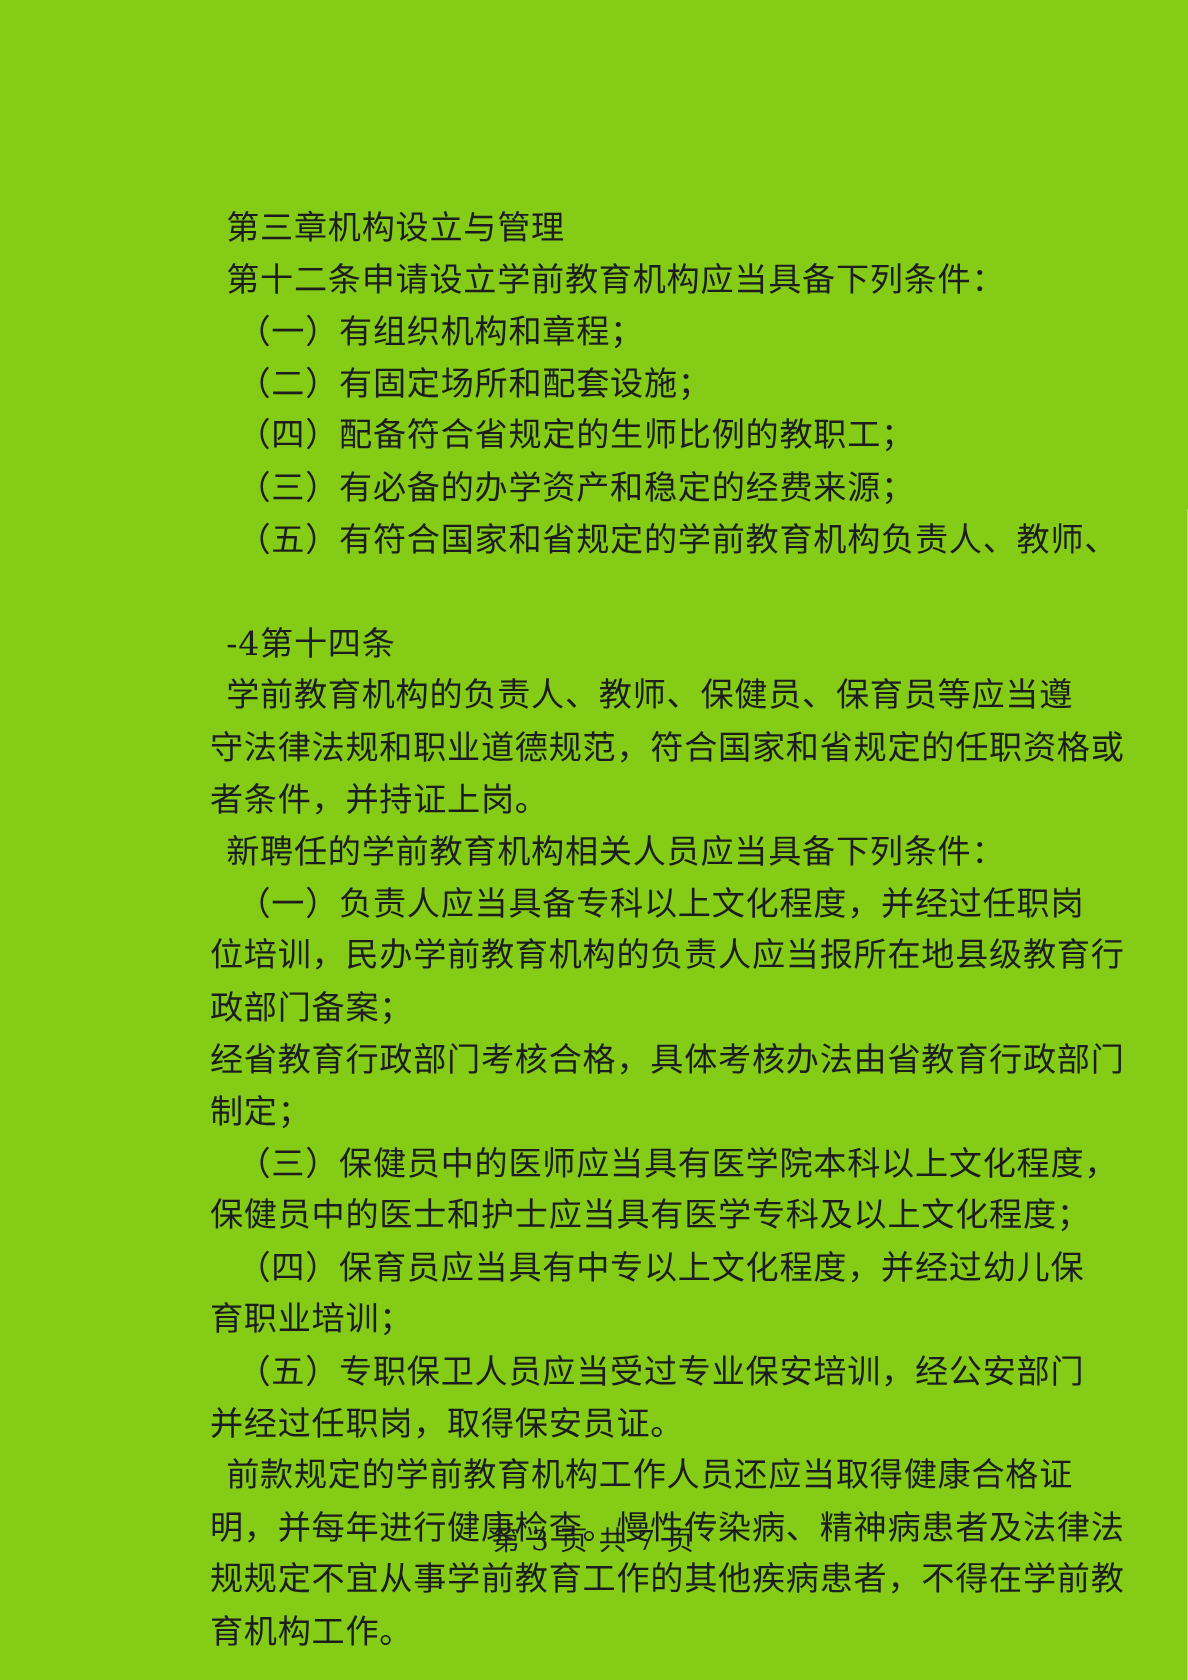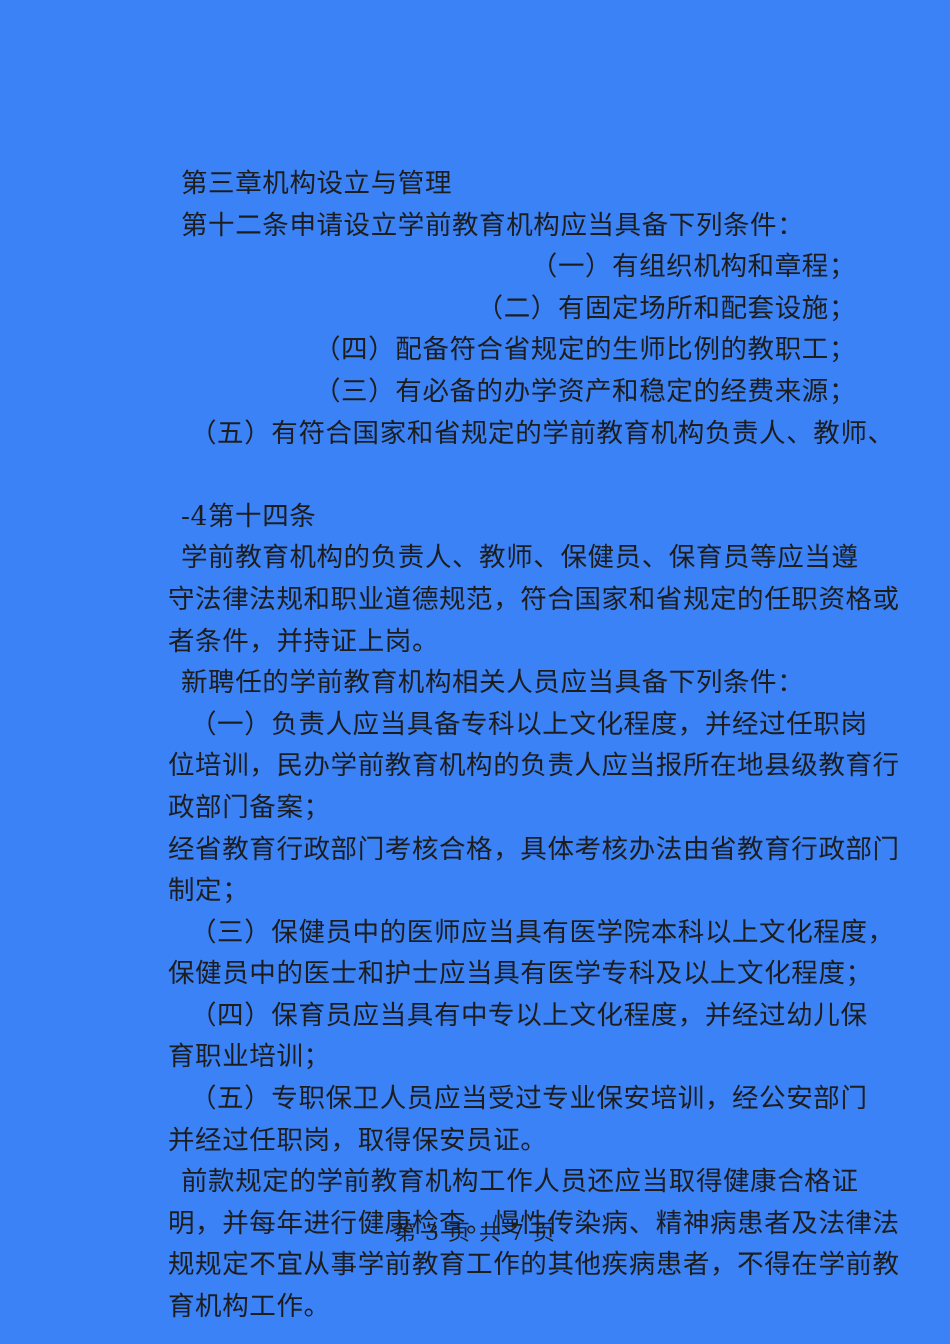--- a/index.html
+++ b/index.html
@@ -14,21 +14,21 @@
     position: relative;
     overflow: hidden;
     font-family: "DejaVu Serif", "Liberation Serif", serif;
     color: #1a1a1a;
     -webkit-font-smoothing: antialiased;
   }
 
   .page {
     position: absolute;
     inset: 0;
-    background: #3b82f6;
+    background: #84cc16;
   }
 
   .doc-body {
     position: absolute;
     left: 168px;
     top: 162px;
     width: 688px;
   }
 
   .line {
@@ -37,21 +37,21 @@
     letter-spacing: 0.6px;
     white-space: pre;
     color: #1d1d1d;
     text-align: left;
     font-weight: 400;
   }
 
   
   .line.indent-1 { text-indent: 0; padding-left: 13px; }
   
-  .line.indent-2 { padding-left: 22px; text-align: right; }
+  .line.indent-2 { padding-left: 22px; }
   
   .line.flush { padding-left: 0; }
   
   .line.head { padding-left: 13px; }
 
   .spacer {
     height: 41.6px;
   }
 
   .footer {

